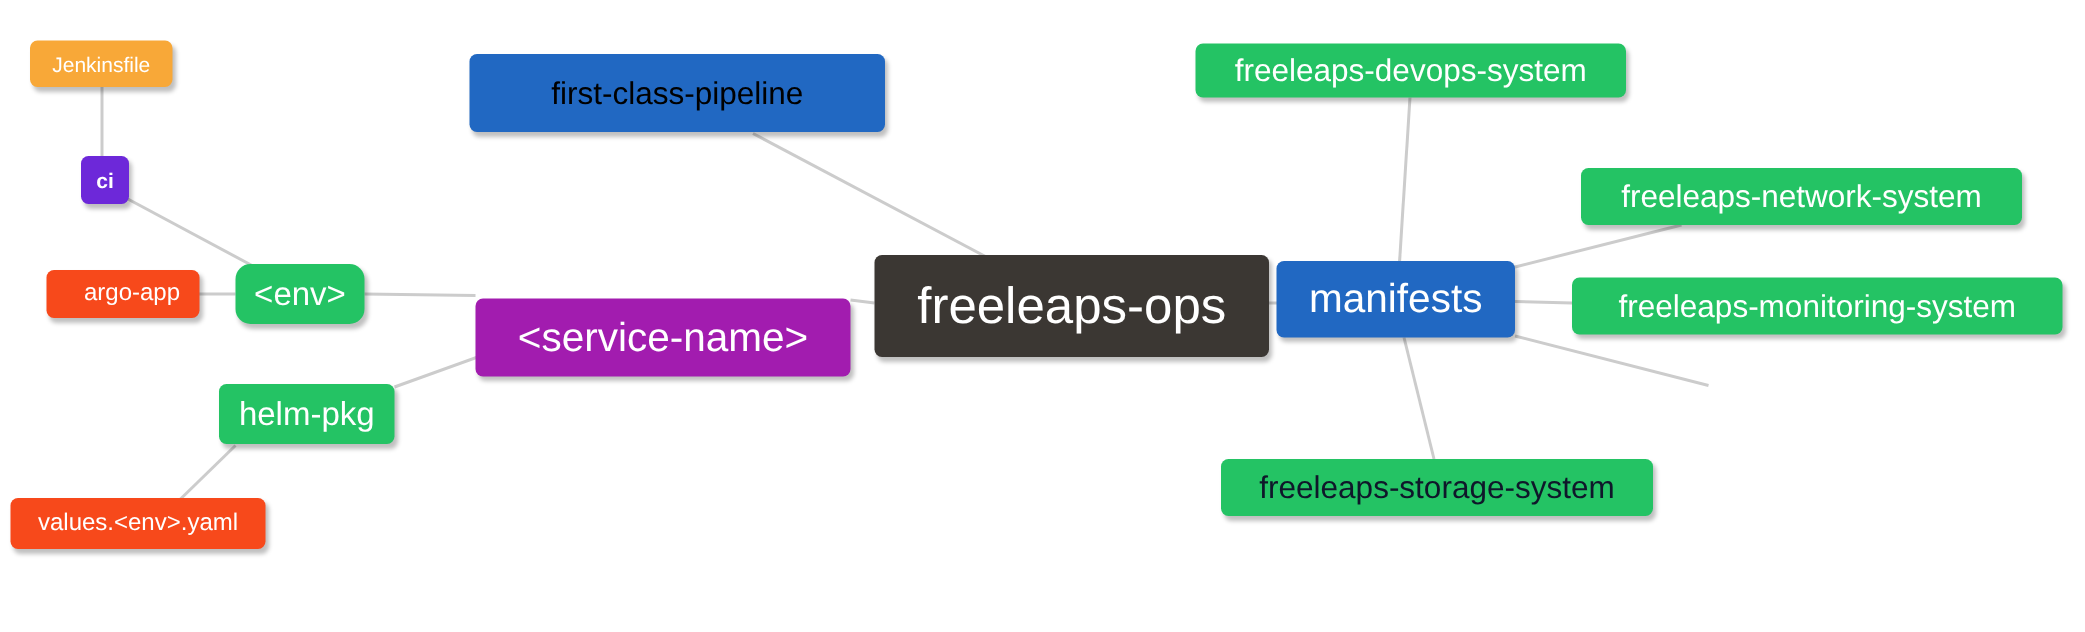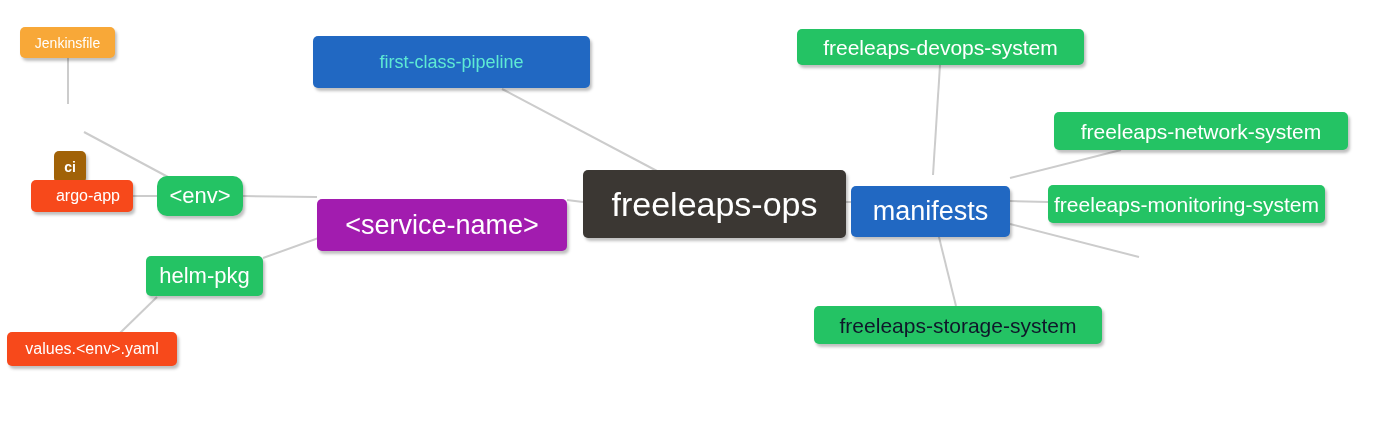--- a/index.html
+++ b/index.html
@@ -52,26 +52,26 @@
       <line x1="502" y1="89" x2="657" y2="171" stroke="#CCCCCC" stroke-width="2"></line>
       <line x1="567" y1="200" x2="583" y2="202" stroke="#CCCCCC" stroke-width="2"></line>
       <line x1="844" y1="202" x2="852" y2="202" stroke="#CCCCCC" stroke-width="2"></line>
       <line x1="933" y1="175" x2="940" y2="65" stroke="#CCCCCC" stroke-width="2"></line>
       <line x1="1010" y1="178" x2="1121" y2="150" stroke="#CCCCCC" stroke-width="2"></line>
       <line x1="1010" y1="201" x2="1048" y2="202" stroke="#CCCCCC" stroke-width="2"></line>
       <line x1="1010" y1="224" x2="1139" y2="257" stroke="#CCCCCC" stroke-width="2"></line>
       <line x1="936" y1="225" x2="956" y2="306" stroke="#CCCCCC" stroke-width="2"></line>
     </svg>
 <div class="node" style="left: 583px; top: 170px; width: 263px; height: 68px; background: rgb(59, 55, 51); color: rgb(255, 255, 255); font-size: 34px; font-weight: 400;">freeleaps-ops</div>
-    <div class="node" style="left: 313px; top: 36px; width: 277px; height: 52px; background: rgb(33, 104, 194); color: #5eead4; font-size: 18px; font-weight: 400;">first-class-pipeline</div>
+    <div class="node" style="left: 313px; top: 36px; width: 277px; height: 52px; background: rgb(33, 104, 194); color: #000000; font-size: 21px; font-weight: 400;">first-class-pipeline</div>
     <div class="node" style="left: 317px; top: 171px; width: 250px; height: 52px; background: #a21caf; color: rgb(255, 255, 255); font-size: 27px; font-weight: 400; margin-top: 28px;">&lt;service-name&gt;</div>
-    <div class="node" style="left: 851px; top: 174px; width: 159px; height: 51px; background: rgb(33, 104, 194); color: rgb(255, 255, 255); font-size: 27px; font-weight: 400; margin-top: 12px;">manifests</div>
+    <div class="node" style="left: 851px; top: 174px; width: 159px; height: 51px; background: rgb(33, 104, 194); color: rgb(255, 255, 255); font-size: 27px; font-weight: 400;">manifests</div>
     <div class="node" style="left: 157px; top: 176px; width: 86px; height: 40px; background: rgb(36, 195, 100); color: rgb(255, 255, 255); font-size: 22px; font-weight: 400; border-radius: 10px;">&lt;env&gt;</div>
     <div class="node" style="left: 146px; top: 256px; width: 117px; height: 40px; background: rgb(36, 195, 100); color: rgb(255, 255, 255); font-size: 22px; font-weight: 400;">helm-pkg</div>
-    <div class="node" style="left: 54px; top: 104px; width: 32px; height: 32px; background: #a16207; color: rgb(255, 255, 255); font-size: 14px; font-weight: 700; margin-top: 47px;">ci</div>
+    <div class="node" style="left: 54px; top: 104px; width: 32px; height: 32px; background: #6d28d9; color: rgb(255, 255, 255); font-size: 14px; font-weight: 700;">ci</div>
     <div class="node" style="left: 31px; top: 180px; width: 90px; height: 32px; background: rgb(247, 73, 27); color: rgb(255, 255, 255); font-size: 16px; font-weight: 400; padding-left: 12px;">argo-app</div>
     <div class="node" style="left: 7px; top: 332px; width: 170px; height: 34px; background: rgb(247, 73, 27); color: rgb(255, 255, 255); font-size: 16px; font-weight: 400;">values.&lt;env&gt;.yaml</div>
     <div class="node" style="left: 20px; top: 27px; width: 95px; height: 31px; background: rgb(248, 168, 56); color: rgb(255, 255, 255); font-size: 14px; font-weight: 400;">Jenkinsfile</div>
     <div class="node" style="left: 1054px; top: 112px; width: 294px; height: 38px; background: rgb(36, 195, 100); color: rgb(255, 255, 255); font-size: 21px; font-weight: 400;">freeleaps-network-system</div>
     <div class="node" style="left: 797px; top: 29px; width: 287px; height: 36px; background: rgb(36, 195, 100); color: rgb(255, 255, 255); font-size: 21px; font-weight: 400;">freeleaps-devops-system</div>
-    <div class="node" style="left: 1048px; top: 185px; width: 277px; height: 38px; background: rgb(36, 195, 100); color: rgb(255, 255, 255); font-size: 21px; font-weight: 400;">freeleaps-monitoring-system</div>
+    <div class="node" style="left: 1048px; top: 185px; width: 327px; height: 38px; background: rgb(36, 195, 100); color: rgb(255, 255, 255); font-size: 21px; font-weight: 400;">freeleaps-monitoring-system</div>
     <div class="node" style="left: 814px; top: 306px; width: 288px; height: 38px; background: rgb(36, 195, 100); color: #0f172a; font-size: 21px; font-weight: 400;">freeleaps-storage-system</div>
   </div>
 
 </body></html>

